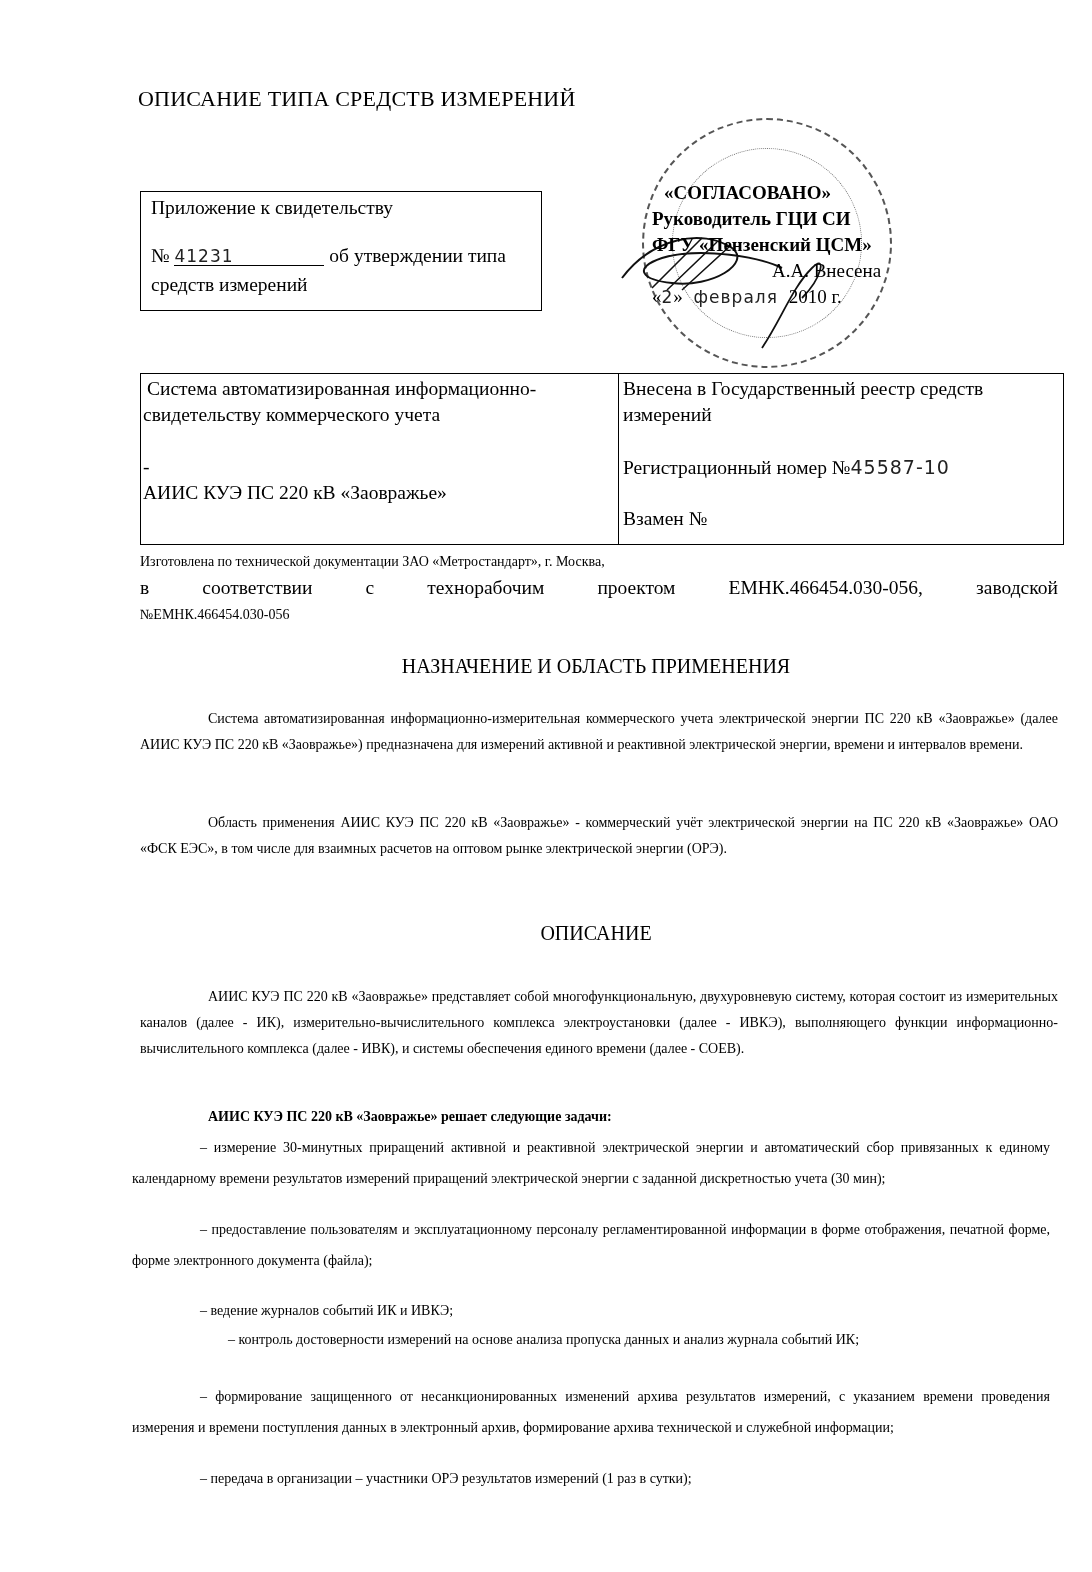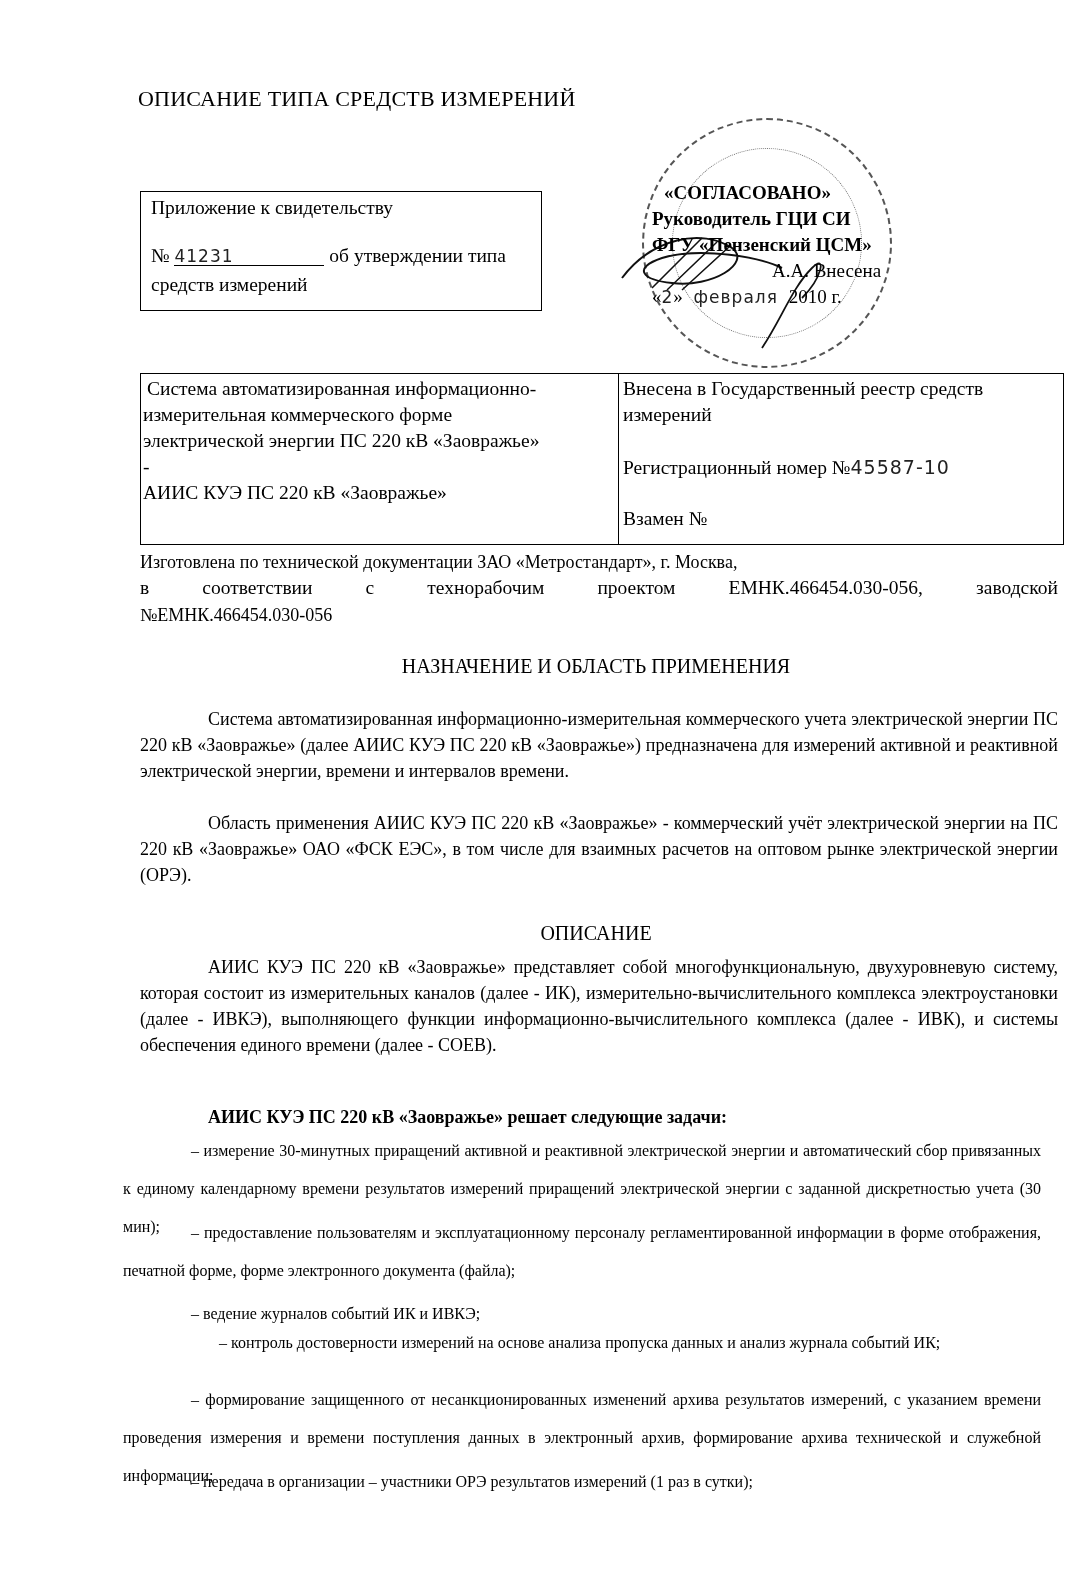--- a/index.html
+++ b/index.html
@@ -18,26 +18,26 @@
   .stamp .ring2 { position: absolute; left: 60px; top: 30px; width: 190px; height: 190px; border-radius: 50%;
                   border: 1px dotted #777; box-sizing: border-box; }
   .stamp .stxt { position: absolute; font-size: 19px; font-weight: bold; white-space: nowrap; }
   .stamp .stxt.normal { font-weight: normal; }
   .stamp svg { position: absolute; left: 0; top: 0; }
 
   .reg-table { left: 140px; top: 373px; width: 924px; height: 172px; border: 1.5px solid #000; box-sizing: border-box; text-align: right; }
   .reg-table .col-div { position: absolute; left: 477px; top: 0; bottom: 0; border-left: 1.5px solid #000; }
   .reg-table .cell { position: absolute; font-size: 19.5px; white-space: nowrap; line-height: 26px; }
 
-  .p { position: absolute; left: 140px; width: 918px; font-size: 18px; line-height: 26px; text-align: justify; text-align-last: left; }
+  .p { position: absolute; left: 140px; width: 918px; font-size: 14px; line-height: 26px; text-align: justify; text-align-last: left; }
   .p.ind { text-indent: 68px; }
   .row-just { position: absolute; left: 140px; width: 918px; font-size: 19.5px; display: flex; justify-content: space-between; white-space: nowrap; }
   .heading { position: absolute; left: 0; width: 1088px; text-align: center; font-size: 20px; }
   .heading span { position: relative; left: 52px; }
-  .dash-item { position: absolute; left: 123px; width: 918px; font-size: 16px; line-height: 38px; text-align: justify; text-align-last: left; text-indent: 68px; }
+  .dash-item { position: absolute; left: 132px; width: 918px; font-size: 14px; line-height: 31px; text-align: justify; text-align-last: left; text-indent: 68px; }
 </style>
 </head>
 <body>
 
 <div class="abs title">ОПИСАНИЕ ТИПА СРЕДСТВ ИЗМЕРЕНИЙ</div>
 
 <div class="abs appendix-box">
   <div class="line" style="top:5px;">Приложение к свидетельству</div>
   <div class="line" style="top:43px;">
     <span>№</span>
@@ -60,22 +60,21 @@
   <div class="stxt" style="left:40px; top:116px;">ФГУ «Пензенский ЦСМ»</div>
   <div class="stxt normal" style="left:160px; top:142px;">А.А. Внесена</div>
   <div class="stxt normal" style="left:40px; top:168px;">
     <span>«</span><span class="hand">2</span>» <span class="hand" style="padding:0 6px;">февраля</span> <span>2010 г.</span>
   </div>
 </div>
 
 <div class="abs reg-table">
   <div class="col-div"></div>
   <div class="cell" style="left:6px; top:2px;">Система автоматизированная информационно-</div>
-  <div class="cell" style="left:2px; top:28px;">измерительная коммерческого форме</div>
-  <div class="cell" style="left:2px; top:54px;">электрической энергии ПС 220 кВ «Заовражье»</div>
+  <div class="cell" style="left:2px; top:28px;">свидетельству коммерческого учета</div>
   <div class="cell" style="left:2px; top:80px;">-</div>
   <div class="cell" style="left:2px; top:106px;">АИИС КУЭ ПС 220 кВ «Заовражье»</div>
 
   <div class="cell" style="left:482px; top:2px;">Внесена в Государственный реестр средств</div>
   <div class="cell" style="left:482px; top:28px;">измерений</div>
   <div class="cell" style="left:482px; top:80px;">
     <span>Регистрационный номер №</span><span class="hand" style="font-size:19px;">45587-10</span>
   </div>
   <div class="cell" style="left:482px; top:132px;">Взамен №</div>
 </div>
@@ -90,21 +89,21 @@
   <span>ЕМНК.466454.030-056,</span>
   <span>заводской</span>
 </div>
 <div class="p" style="top:602px;">№ЕМНК.466454.030-056</div>
 
 <div class="heading" style="top:655px;"><span>НАЗНАЧЕНИЕ И ОБЛАСТЬ ПРИМЕНЕНИЯ</span></div>
 <div class="p ind" style="top:706px;">Система автоматизированная информационно-измерительная коммерческого учета электрической энергии ПС 220 кВ «Заовражье» (далее  АИИС КУЭ ПС 220 кВ «Заовражье») предназначена для измерений активной и реактивной электрической энергии, времени и интервалов времени.</div>
 <div class="p ind" style="top:810px;">Область применения АИИС КУЭ ПС 220 кВ «Заовражье» - коммерческий учёт электрической энергии на  ПС 220 кВ «Заовражье» ОАО «ФСК ЕЭС», в том числе для взаимных расчетов на оптовом рынке электрической энергии (ОРЭ).</div>
 
 <div class="heading" style="top:922px;"><span>ОПИСАНИЕ</span></div>
-<div class="p ind" style="top:954px;">АИИС КУЭ ПС 220 кВ «Заовражье» представляет собой многофункциональную, двухуровневую систему, которая состоит из измерительных каналов (далее - ИК), измерительно-вычислительного комплекса электроустановки (далее - ИВКЭ), выполняющего функции  информационно-вычислительного комплекса (далее - ИВК), и системы обеспечения единого времени (далее - СОЕВ).</div>
+<div class="p ind" style="top:984px;">АИИС КУЭ ПС 220 кВ «Заовражье» представляет собой многофункциональную, двухуровневую систему, которая состоит из измерительных каналов (далее - ИК), измерительно-вычислительного комплекса электроустановки (далее - ИВКЭ), выполняющего функции  информационно-вычислительного комплекса (далее - ИВК), и системы обеспечения единого времени (далее - СОЕВ).</div>
 <div class="p ind" style="top:1104px;font-weight:bold;">АИИС КУЭ ПС 220 кВ «Заовражье» решает следующие задачи:</div>
 
 <div class="dash-item" style="top:1132px;">– измерение 30-минутных приращений активной и реактивной электрической энергии и автоматический сбор привязанных к единому календарному времени результатов измерений приращений электрической энергии с заданной дискретностью учета (30 мин);</div>
 <div class="dash-item" style="top:1214px;">– предоставление пользователям и эксплуатационному персоналу регламентированной информации в форме отображения, печатной форме, форме электронного документа (файла);</div>
 <div class="dash-item" style="top:1295px;">–  ведение журналов событий ИК и ИВКЭ;</div>
 <div class="dash-item" style="top:1324px;margin-left:28px;">–  контроль достоверности измерений на основе анализа пропуска данных и анализ журнала событий ИК;</div>
 <div class="dash-item" style="top:1381px;">– формирование защищенного от несанкционированных изменений архива результатов измерений, с указанием времени проведения измерения и времени поступления данных в электронный архив, формирование архива технической и служебной информации;</div>
 <div class="dash-item" style="top:1463px;">–  передача в организации – участники ОРЭ  результатов измерений (1 раз в сутки);</div>
 
 </body></html>

